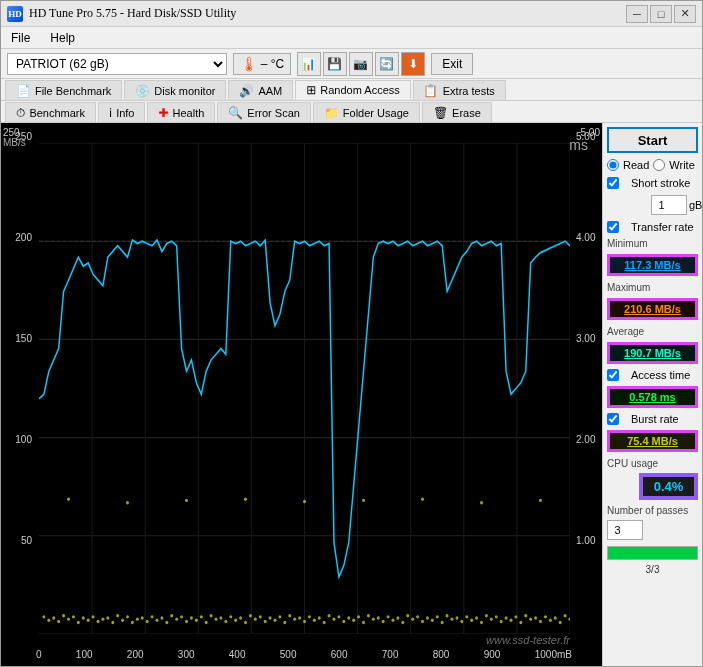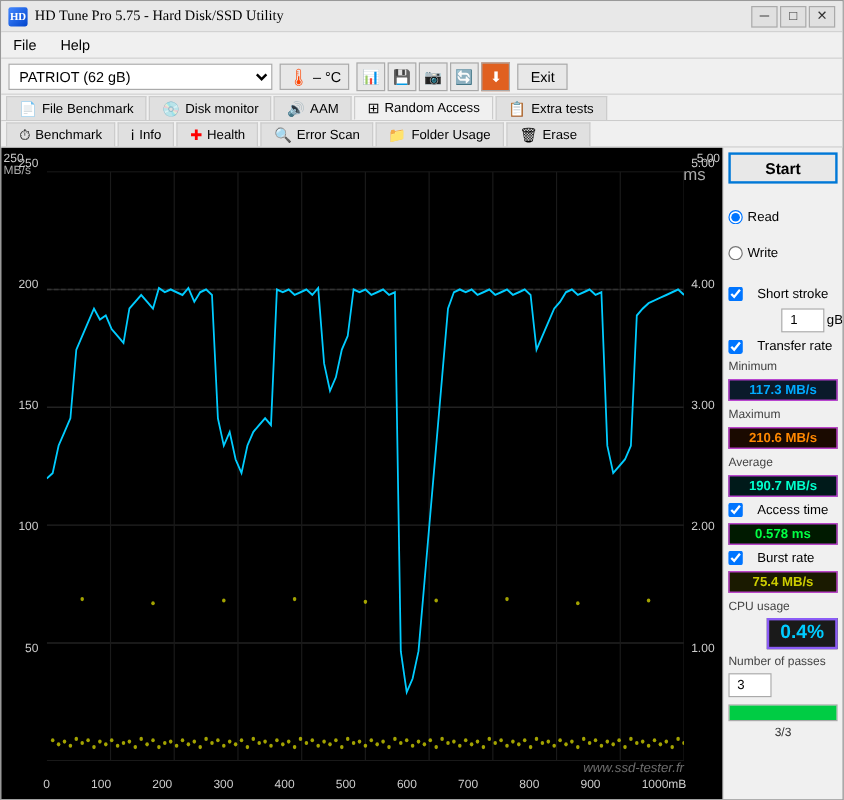--- a/index.html
+++ b/index.html
@@ -261,23 +261,23 @@
       height: 26px;
       background: #e8e8e8;
       border: 2px solid #0078d7;
       cursor: pointer;
       font-size: 13px;
       font-weight: bold;
       color: #000;
     }
     .radio-group {
       display: flex;
-      flex-direction: column;
-      gap: 18px;
-      margin: 18px 0;
+      flex-direction: row;
+      gap: 4px;
+      margin: 2px 0;
     }
     .radio-item {
       display: flex;
       align-items: center;
       gap: 4px;
       font-size: 11px;
       cursor: pointer;
     }
     .radio-input {
       width: 12px; height: 12px;
@@ -307,43 +307,44 @@
       border: 1px solid #aaa;
       background: white;
       font-size: 11px;
       text-align: center;
     }
     .spin-label {
       font-size: 11px;
     }
     .stat-box {
       background: #1a1a2e;
-      border: 1px solid #d946ef;
+      border: 3px solid #d946ef;
       color: #00ccff;
       text-align: center;
       font-size: 11px;
       font-weight: bold;
       padding: 2px 4px;
       margin: 1px 0;
+      text-decoration: underline;
     }
     .stat-box.blue { background: #0a1a2a; color: #00aaff; }
     .stat-box.cyan { background: #001a1a; color: #00ffcc; }
     .stat-label {
       font-size: 10px;
       color: #444;
       margin-top: 1px;
     }
     .cpu-box {
       background: #1a1a1a;
       color: #00ccff;
       text-align: center;
-      font-size: 16px;
+      font-size: 13px;
       font-weight: bold;
       padding: 2px 4px;
-      border: 2px solid #8b5cf6;
+      border: 4px solid #8b5cf6;
       margin-left: 32px;
     }
     .passes-row {
       display: flex;
       align-items: center;
       gap: 2px;
       font-size: 11px;
     }
     .passes-input {
       width: 36px;

